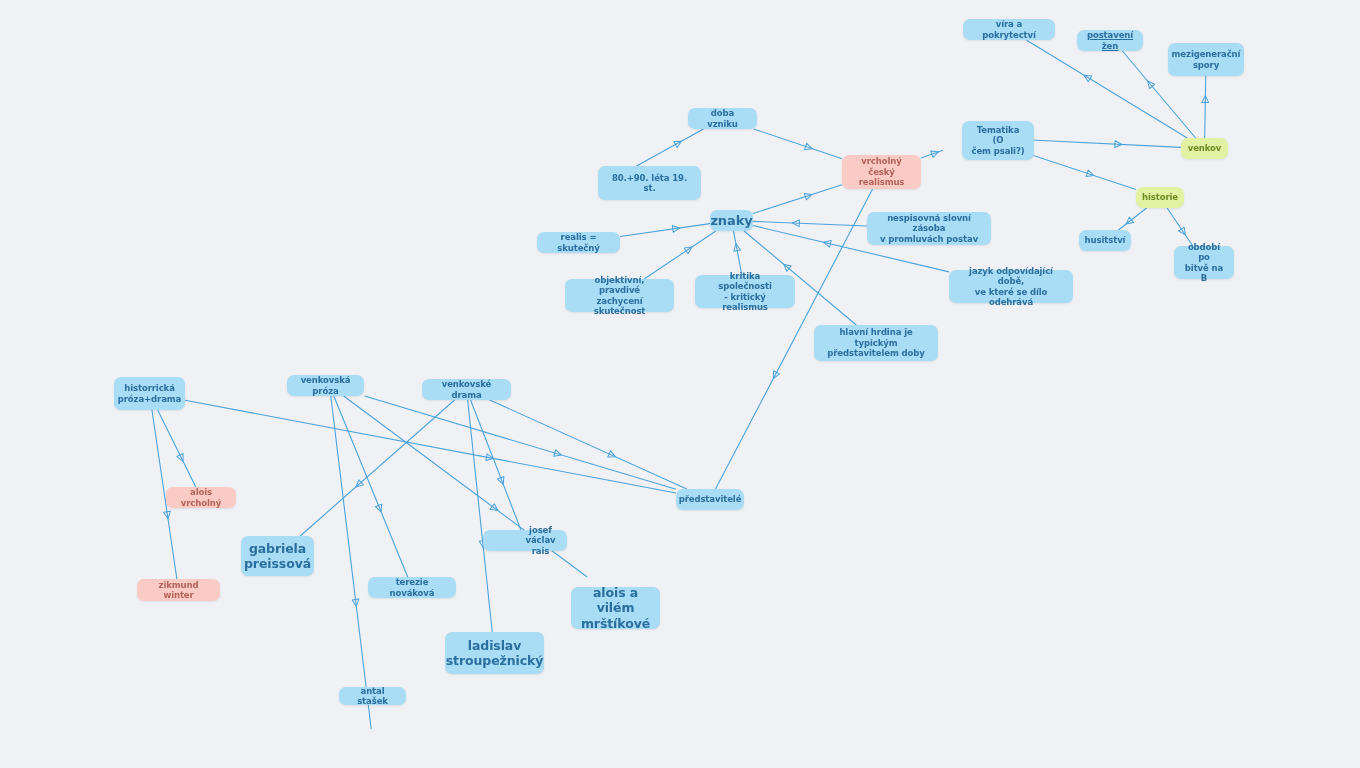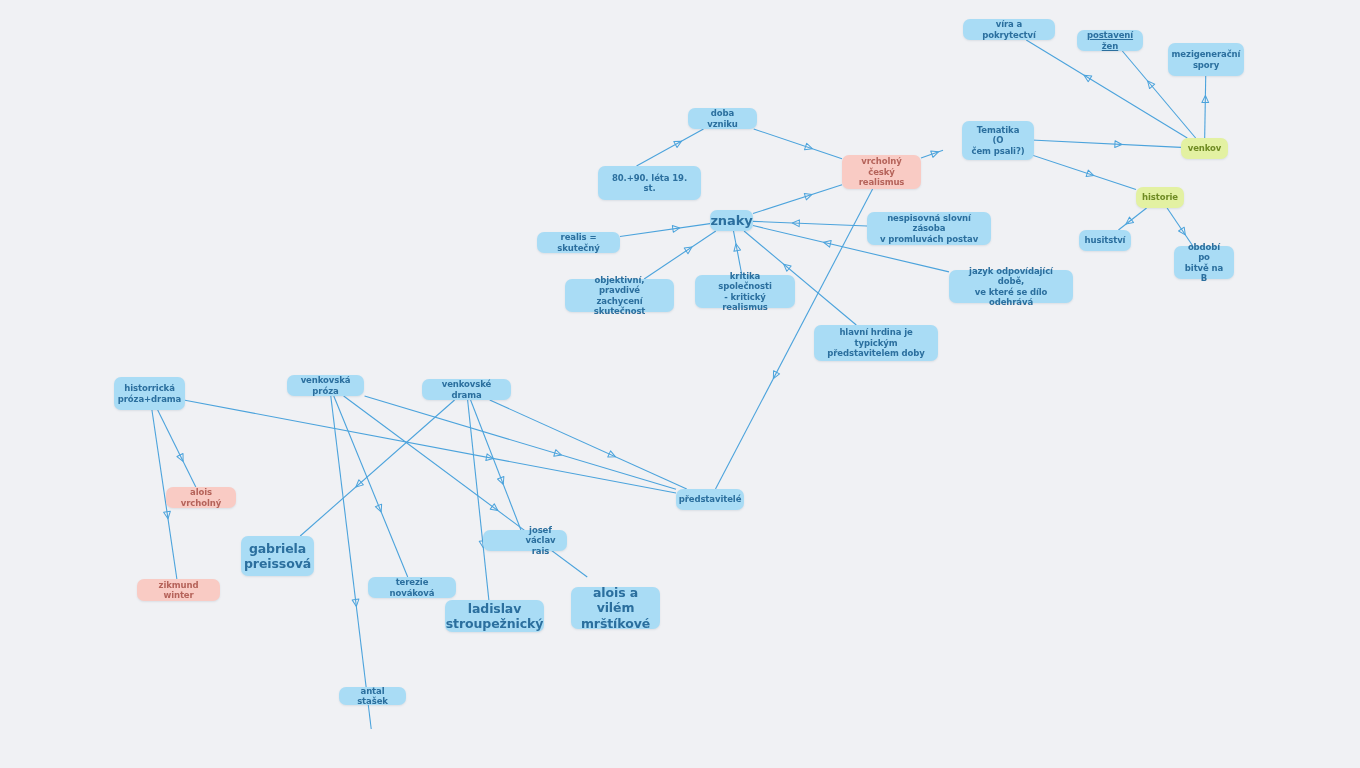--- a/index.html
+++ b/index.html
@@ -206,18 +206,18 @@
       <div class="node blue" style="left: 287px; top: 375px; width: 77px; height: 21px; font-size: 8.5px;">venkovská próza</div>
       <div class="node blue" style="left: 422px; top: 379px; width: 89px; height: 21px; font-size: 8.5px;">venkovské drama</div>
       <div class="node blue" style="left: 676px; top: 489px; width: 68px; height: 21px; font-size: 8.5px;">představitelé</div>
       <div class="node pink" style="left: 166px; top: 487px; width: 70px; height: 21px; font-size: 8.5px;">alois vrcholný</div>
       <div class="node pink" style="left: 137px; top: 579px; width: 83px; height: 22px; font-size: 8.5px;">zikmund winter</div>
       <div class="node blue" style="left: 241px; top: 536px; width: 73px; height: 40px; font-size: 12.5px;">gabriela
 preissová</div>
       <div class="node blue" style="left: 368px; top: 577px; width: 88px; height: 21px; font-size: 8.5px;">terezie nováková</div>
       <div class="node blue" style="left: 339px; top: 687px; width: 67px; height: 18px; font-size: 8.5px;">antal stašek</div>
       <div class="node blue" style="left: 483px; top: 530px; width: 84px; height: 21px; font-size: 8.5px; padding-left: 39px;">josef václav rais</div>
-      <div class="node blue" style="left: 445px; top: 600px; width: 99px; height: 32px; font-size: 12.5px;">ladislav
+      <div class="node blue" style="left: 445px; top: 632px; width: 99px; height: 42px; font-size: 12.5px;">ladislav
 stroupežnický</div>
       <div class="node blue" style="left: 571px; top: 577px; width: 89px; height: 42px; font-size: 12.5px; margin-top: 10px;">alois a vilém
 mrštíkové</div>
     </div>
 </div>
 
 </body></html>

